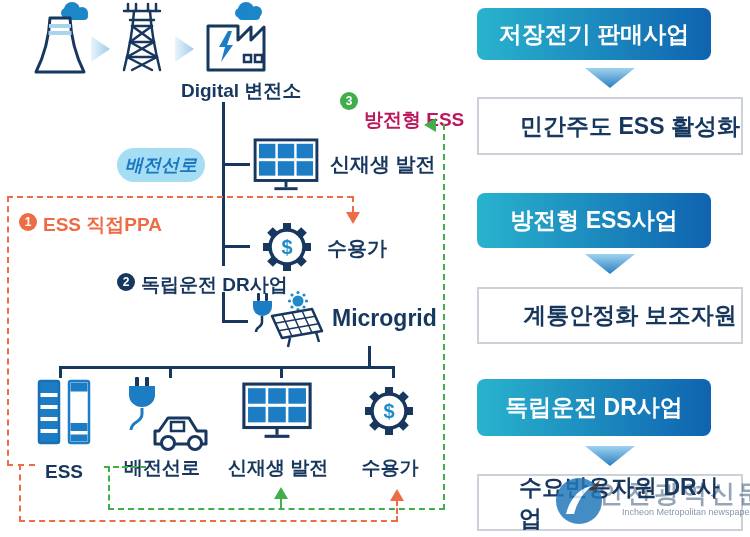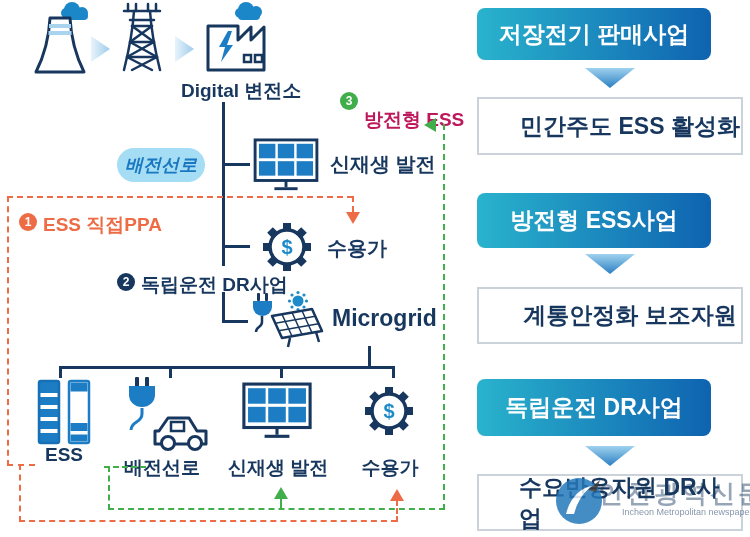--- a/index.html
+++ b/index.html
@@ -158,21 +158,21 @@
         <rect x="4.5" y="15" width="17" height="4"></rect>
         <rect x="4.5" y="27" width="17" height="4"></rect>
         <rect x="4.5" y="39" width="17" height="4"></rect>
         <rect x="4.5" y="51" width="17" height="4"></rect>
       </g>
     <rect x="33" y="3" width="20" height="62" rx="2" fill="#fff" stroke="#1d7dc4" stroke-width="2.5"></rect>
     <rect x="34.5" y="4.5" width="17" height="9" fill="#1d7dc4"></rect>
     <rect x="34.5" y="45" width="17" height="18.5" fill="#1d7dc4"></rect>
     <rect x="34.5" y="53" width="17" height="3.5" fill="#fff"></rect>
   </svg>
-  <div class="lbl ctr" style="left:34px;top:444px;width:60px">ESS</div>
+  <div class="lbl ctr" style="left:34px;top:461px;width:60px">ESS</div>
 
   <svg class="abs" style="left:110px;top:376px" width="100" height="76" viewBox="0 0 100 76">
     <rect x="25" y="1" width="4" height="10" rx="1" fill="#17375e"></rect>
     <rect x="35" y="1" width="4" height="10" rx="1" fill="#17375e"></rect>
     <path d="M19,10 H45 V19 A13,12 0 0 1 19,19 Z" fill="#1d7dc4"></path>
     <path d="M32,32 V38 C32,47 21,45 21,54" fill="none" stroke="#1d7dc4" stroke-width="3"></path>
     <path d="M45,55 H49 L58,42 H79 L87,55 H96 V68 H45 Z" fill="#fff" stroke="#17375e" stroke-width="3" stroke-linejoin="round"></path>
     <rect x="61" y="46" width="13" height="9" fill="#fff" stroke="#17375e" stroke-width="2.5"></rect>
     <circle cx="58" cy="67" r="6.5" fill="#fff" stroke="#17375e" stroke-width="3"></circle>
     <circle cx="85" cy="67" r="6.5" fill="#fff" stroke="#17375e" stroke-width="3"></circle>

